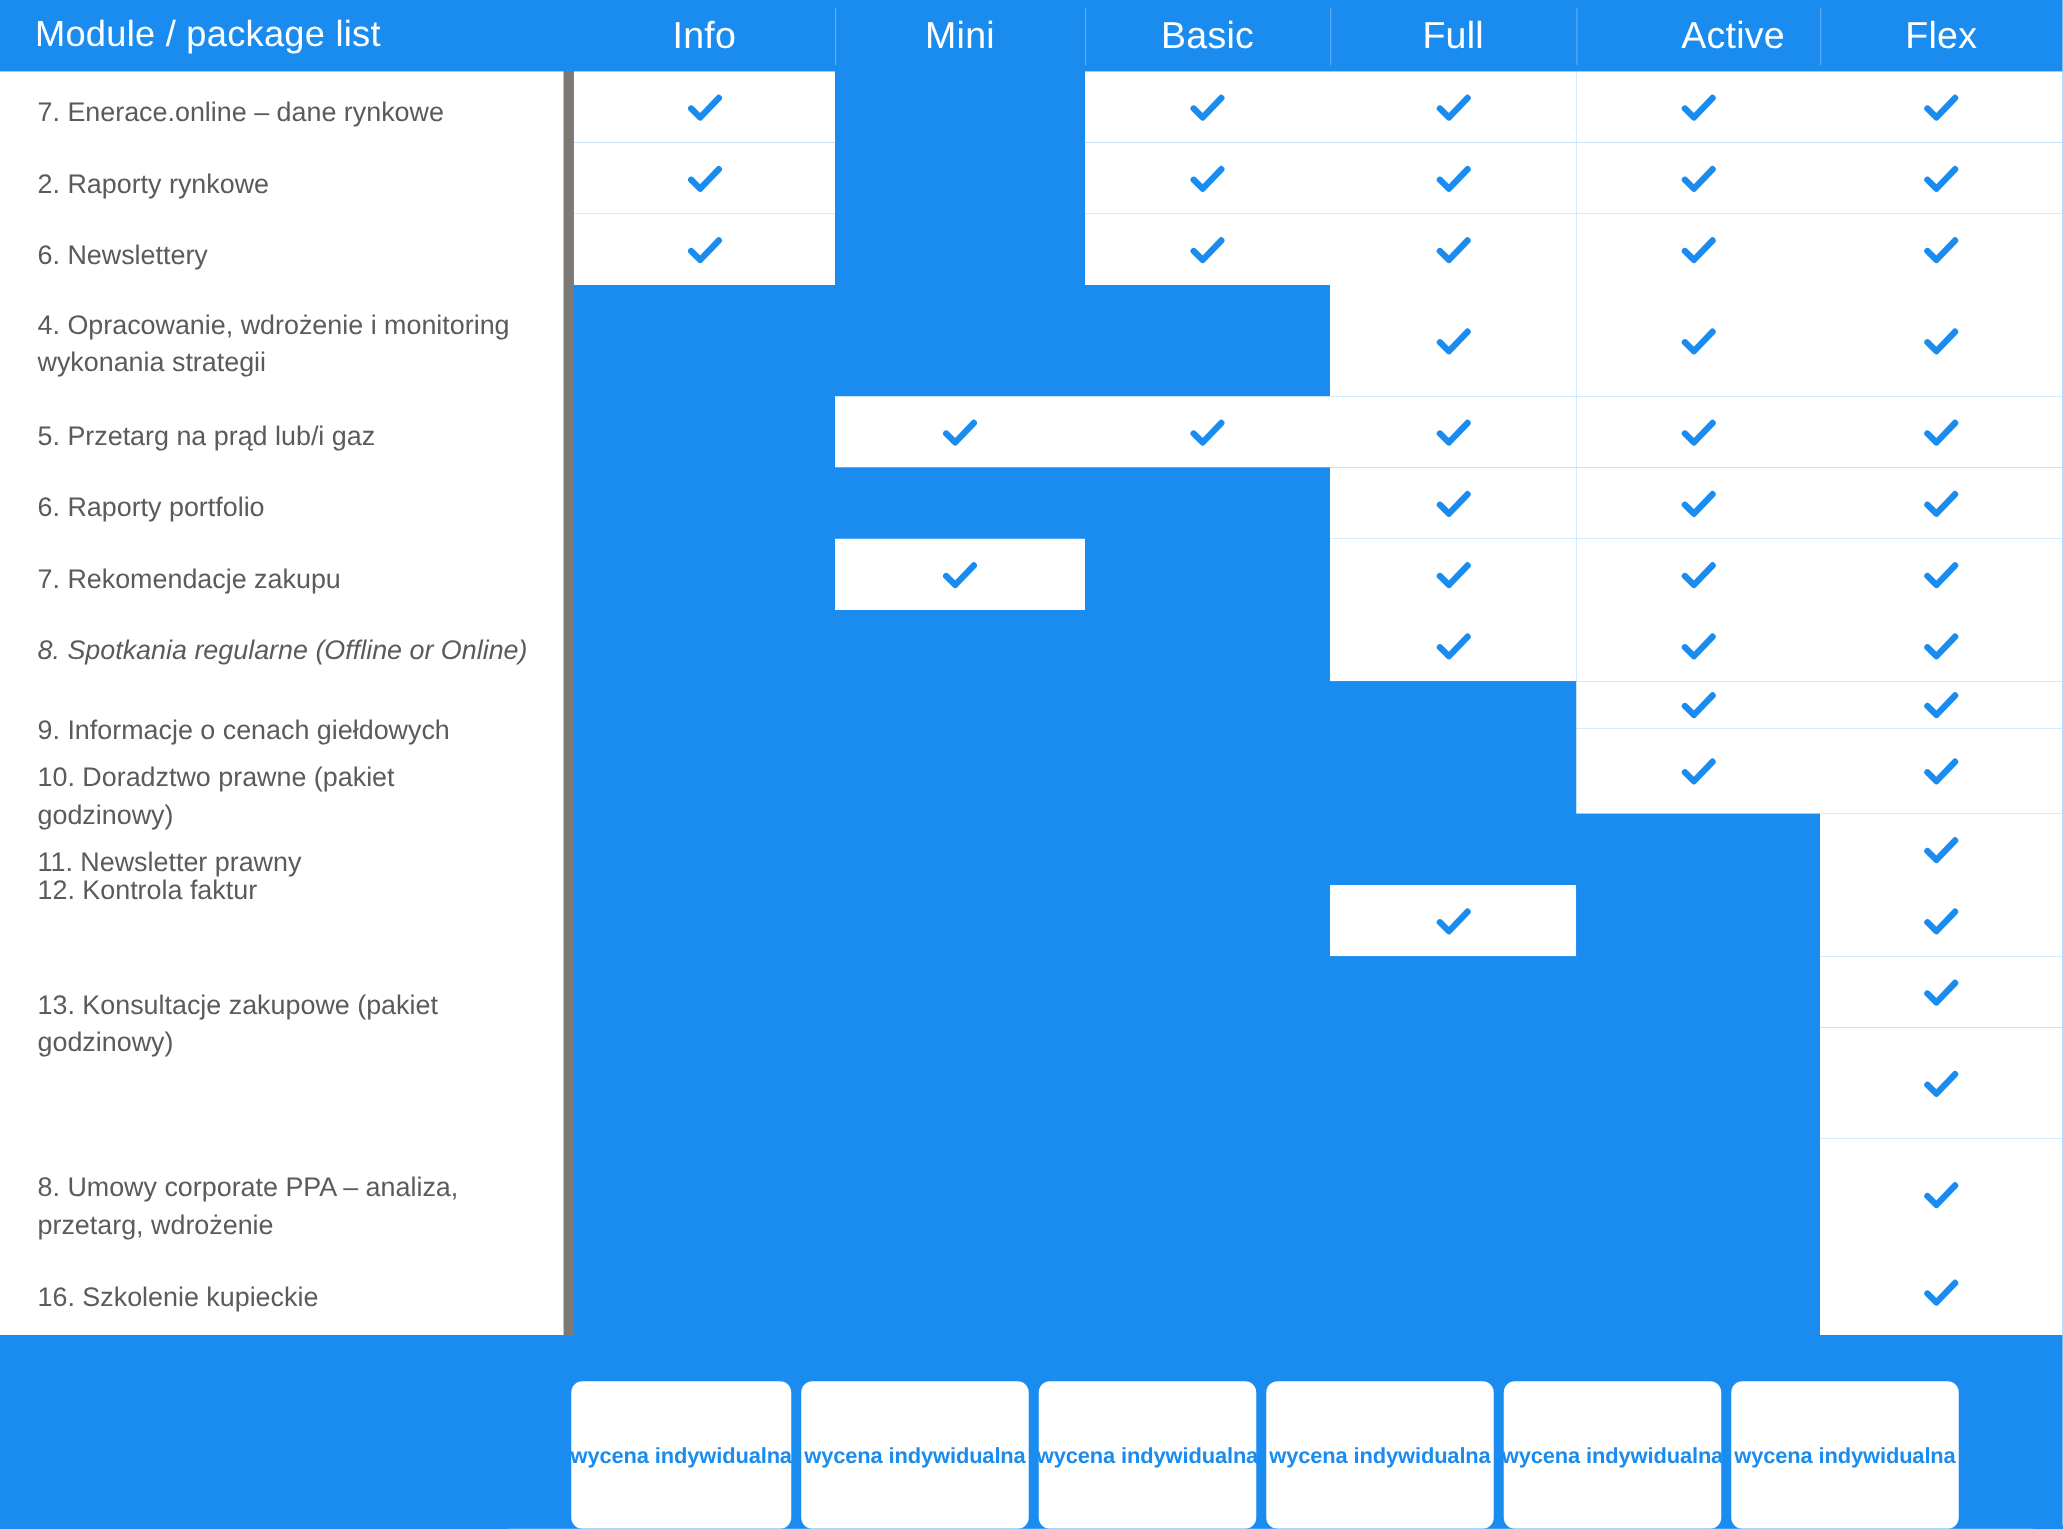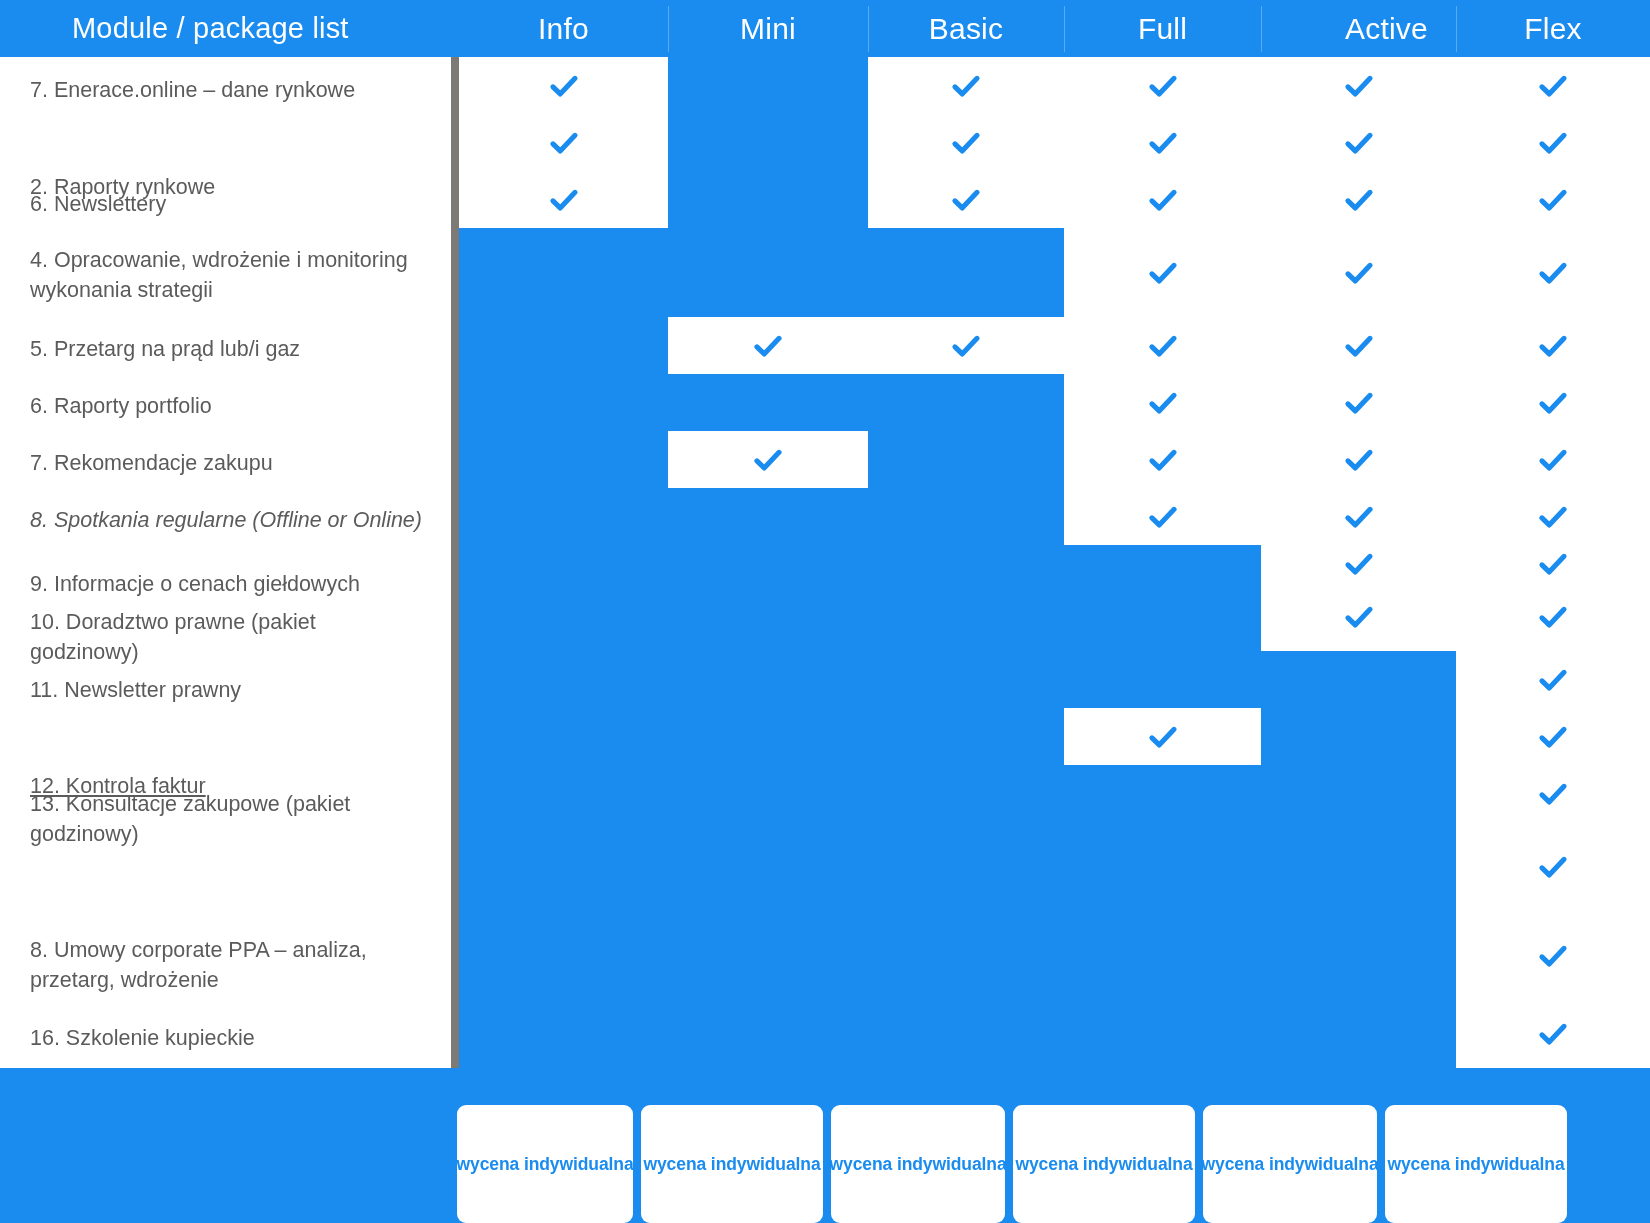--- a/index.html
+++ b/index.html
@@ -44,21 +44,21 @@
     align-items: center;
     justify-content: center;
     color: #ffffff;
     font-size: 30px;
     font-weight: 400;
     letter-spacing: 0.2px;
     white-space: nowrap;
   }
   .header-cell.first {
     justify-content: flex-start;
-    padding-left: 72px;
+    padding-left: 28px;
     font-size: 29px;
   }
 
   
   .label-panel {
     position: absolute;
     left: 0;
     top: 57px;
     width: 451px;
     height: 1011px;
@@ -472,31 +472,31 @@
       <div class="cell white" style="left: 1456px; top: 943px; width: 194px; height: 68px;"></div>
       <div class="check" title="Flex" style="left: 1536px; top: 960px;">
         <svg viewBox="0 0 24 24" aria-hidden="true">
           <path d="M4.2 12.6 L9.3 17.6 L19.8 6.6" fill="none" stroke="#1a8cf0" stroke-width="3.6" stroke-linecap="round" stroke-linejoin="round"></path>
         </svg>
       </div>
     </div>
 
   <div class="label-panel">
     <div class="row-label" style="top:18px;">7. Enerace.online – dane rynkowe</div>
-    <div class="row-label" style="top:75px;margin-top:40px;">2. Raporty rynkowe</div>
+    <div class="row-label" style="top:75px;">2. Raporty rynkowe</div>
     <div class="row-label" style="top:132px;">6. Newslettery</div>
     <div class="row-label" style="top:188px;">4. Opracowanie, wdrożenie i monitoring wykonania strategii</div>
     <div class="row-label" style="top:277px;">5. Przetarg na prąd lub/i gaz</div>
     <div class="row-label" style="top:334px;">6. Raporty portfolio</div>
     <div class="row-label" style="top:391px;">7. Rekomendacje zakupu</div>
     <div class="row-label" style="top:448px;font-style:italic;">8. Spotkania regularne (Offline or Online)</div>
     <div class="row-label" style="top:512px;">9. Informacje o cenach giełdowych</div>
     <div class="row-label" style="top:550px;">10. Doradztwo prawne (pakiet godzinowy)</div>
     <div class="row-label" style="top:618px;">11. Newsletter prawny</div>
-    <div class="row-label" style="top:714px;text-decoration:underline;">12. Kontrola faktur</div>
+    <div class="row-label" style="top:640px;">12. Kontrola faktur</div>
     <div class="row-label" style="top:732px;">13. Konsultacje zakupowe (pakiet godzinowy)</div>
     <div class="row-label" style="top:878px;">8. Umowy corporate PPA  – analiza, przetarg, wdrożenie</div>
     <div class="row-label" style="top:966px;">16. Szkolenie kupieckie</div>
   </div>
   <div class="panel-divider"></div>
 
   <div class="header-row">
     <div class="header-cell first" style="left:0; width:451px;">Module / package list</div>
 
     <div class="header-cell" style="left:459px; width:209px;">Info</div>

